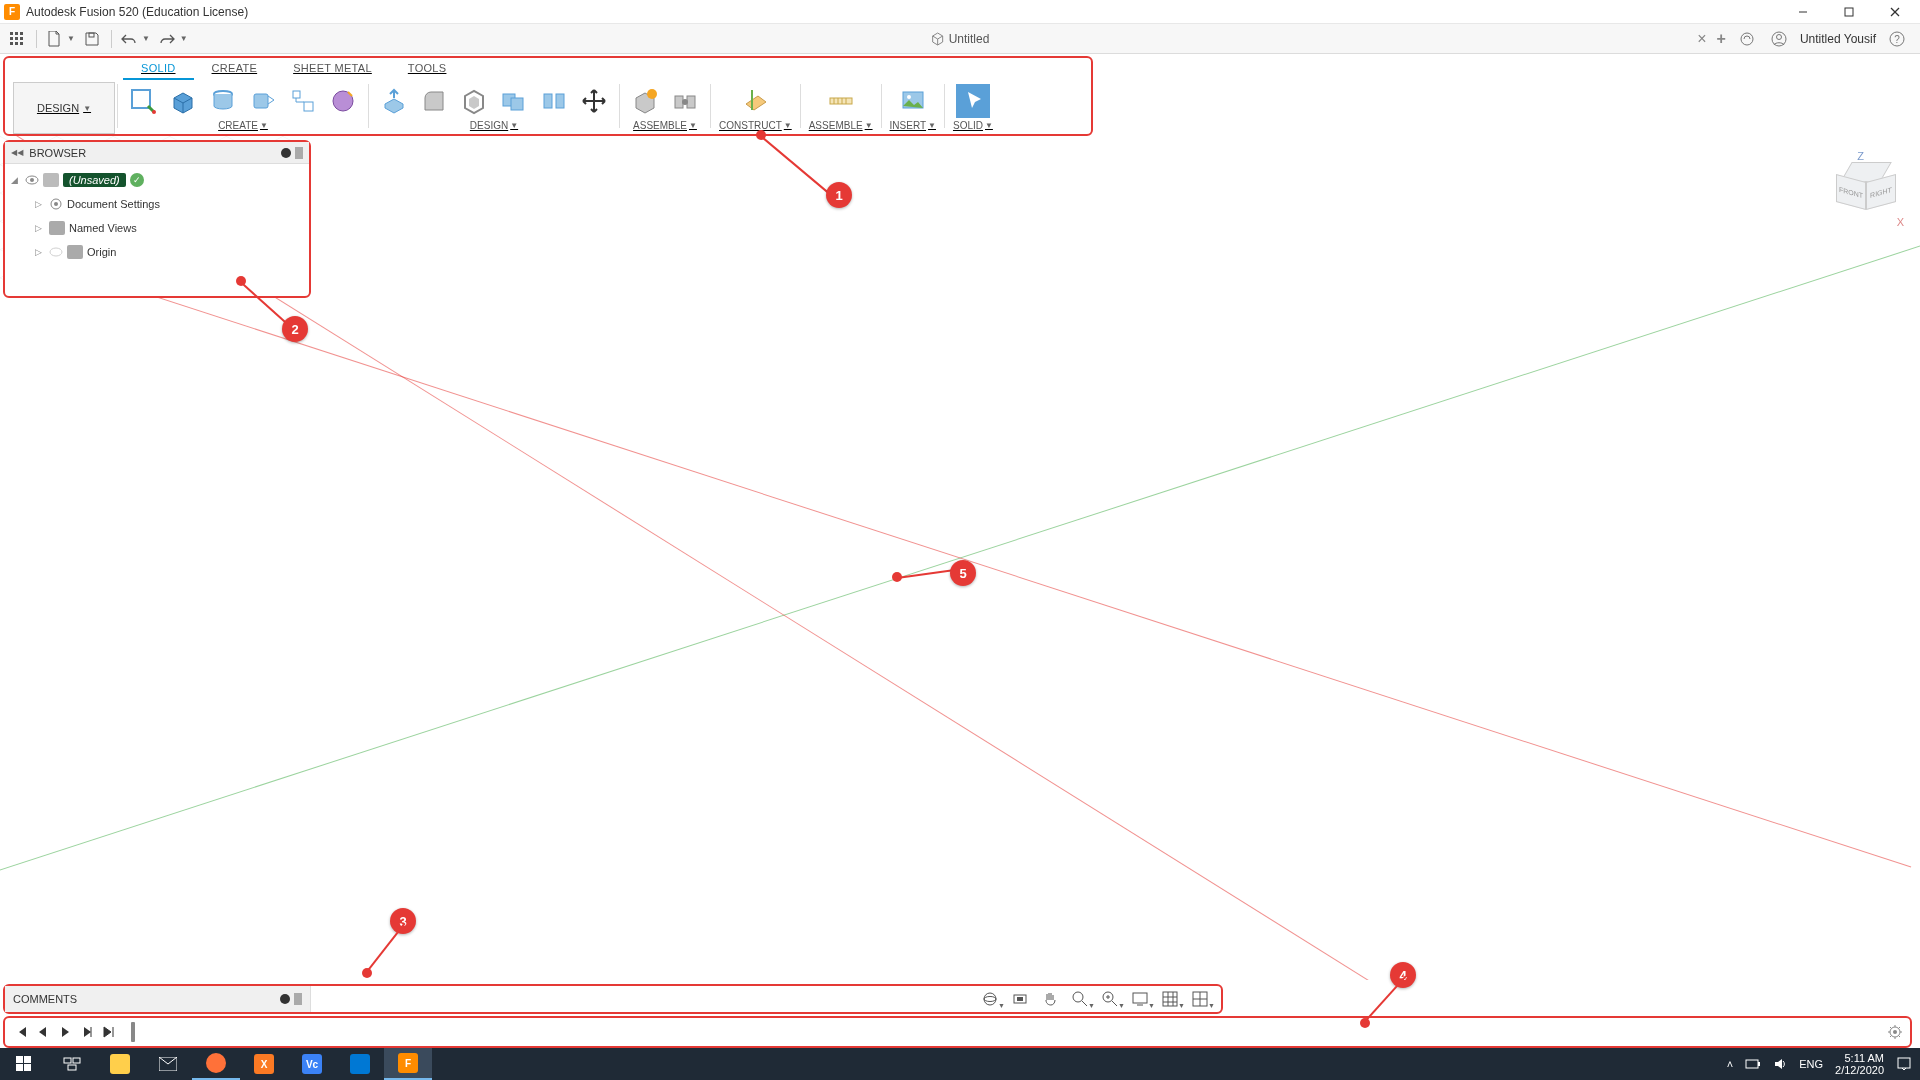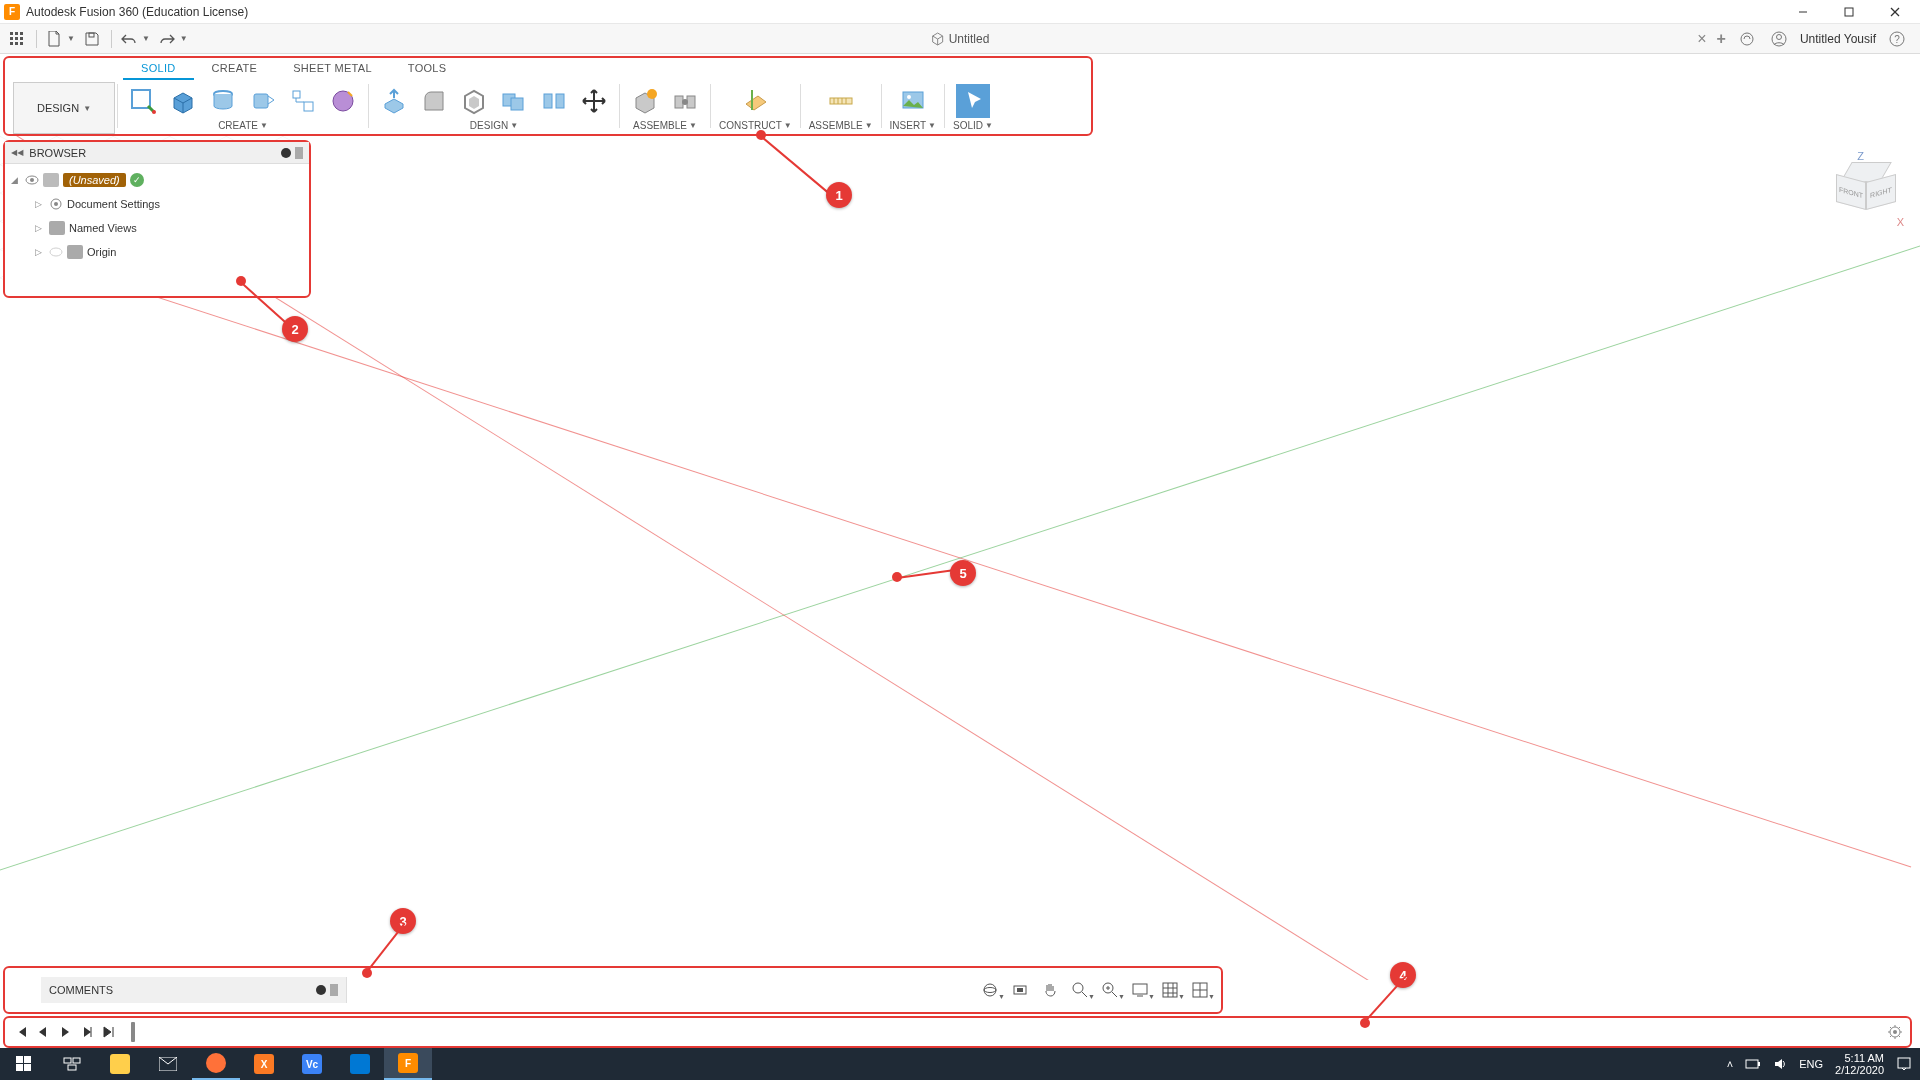--- a/index.html
+++ b/index.html
@@ -18,21 +18,21 @@
 .qat-btn { width:26px; height:26px; display:flex; align-items:center; justify-content:center; color:#555; margin-right:2px; }
 .qat-sep { width:1px; height:18px; background:#ccc; margin:0 4px; }
 .qat .drop { font-size:8px; color:#666; margin-left:-2px; margin-right:4px; }
 .qat-center { position:absolute; left:50%; transform:translateX(-50%); display:flex; align-items:center; font-size:12px; color:#555; }
 .qat-center .cube { width:14px; height:14px; margin-right:4px; color:#777; }
 .qat-right { margin-left:auto; display:flex; align-items:center; gap:10px; padding-right:8px; }
 .qat-right .rbtn { width:22px; height:22px; display:flex; align-items:center; justify-content:center; color:#666; }
 .qat-right .user { font-size:12px; color:#333; }
 
 
-.ribbon-wrap { position:absolute; left:3px; top:56px; width:1090px; height:80px; border:2px solid #e53935; border-radius:6px; background:#fff; z-index:5; }
+.ribbon-wrap { position:absolute; left:3px; top:56px; width:1090px; height:80px; border:2px solid #e53935; border-radius:6px; background:#fff; z-index:5;text-decoration:underline; }
 .ribbon-tabs { height:22px; display:flex; padding-left:118px; }
 .rtab { padding:4px 18px 0; font-size:11px; color:#555; letter-spacing:.3px; }
 .rtab.active { color:#0696d7; border-bottom:2px solid #0696d7; }
 .ribbon-body { height:56px; display:flex; align-items:flex-start; }
 .design-btn { width:102px; height:52px; margin:2px 0 0 8px; border:1px solid #ccc; background:#f5f5f5; display:flex; align-items:center; justify-content:center; font-size:11px; color:#333; gap:4px; }
 .rgroup { display:flex; flex-direction:column; align-items:center; padding:2px 6px 0; position:relative; }
 .rgroup .icons { display:flex; gap:6px; height:38px; align-items:center; }
 .ticon { width:34px; height:34px; display:flex; align-items:center; justify-content:center; }
 .ticon svg { width:30px; height:30px; }
 .rgroup .glabel { font-size:10px; color:#555; display:flex; align-items:center; gap:2px; }
@@ -43,21 +43,21 @@
 .browser-head { height:22px; background:#f0f0f0; display:flex; align-items:center; padding:0 6px; font-size:11px; color:#333; border-bottom:1px solid #ddd; }
 .browser-head .collapse { margin-right:6px; font-size:8px; color:#666; }
 .browser-head .dot { margin-left:auto; width:10px; height:10px; border-radius:50%; background:#333; margin-right:4px; }
 .browser-head .pin { width:8px; height:12px; background:#aaa; }
 .btree { padding:4px 6px; }
 .btree-row { display:flex; align-items:center; height:24px; font-size:11px; color:#333; gap:4px; }
 .btree-row .exp { width:10px; color:#888; font-size:9px; }
 .btree-row .eye { width:14px; height:14px; color:#888; }
 .btree-row .ico { width:16px; height:14px; background:#bbb; border-radius:2px; }
 .btree-row .ico.folder { background:#aaa; }
-.btree-row .name.root { background:#a16207; color:#fff; padding:1px 6px; border-radius:2px; font-style:italic; }
+.btree-row .name.root { background:#14532d; color:#fff; padding:1px 6px; border-radius:2px; font-style:italic; }
 .btree-row .chk { width:14px; height:14px; border-radius:50%; background:#5fb05f; display:flex; align-items:center; justify-content:center; color:#fff; font-size:9px; }
 .btree-row.child { padding-left:24px; }
 
 
 .canvas { position:absolute; left:0; top:136px; right:0; bottom:100px; background:#fff; overflow:hidden; }
 .grid { position:absolute; inset:0; }
 .axis-red1 { position:absolute; width:2000px; height:1px; background:rgba(229,57,53,.55); top:50%; left:50%; transform:translate(-50%,-50%) rotate(18deg); }
 .axis-red2 { position:absolute; width:2400px; height:1px; background:rgba(229,57,53,.55); top:-30px; left:-30px; transform:rotate(32deg); transform-origin:0 0; }
 .axis-green { position:absolute; width:2200px; height:1px; background:rgba(102,187,106,.65); top:50%; left:50%; transform:translate(-50%,-50%) rotate(-18deg); }
 
@@ -71,21 +71,21 @@
 .vc-front { width:30px; height:28px; top:16px; left:0; transform:skewY(15deg); }
 .vc-right { width:30px; height:28px; top:16px; left:30px; transform:skewY(-15deg); }
 
 
 .callout { position:absolute; z-index:20; }
 .cdot { width:10px; height:10px; border-radius:50%; background:#e53935; position:absolute; }
 .cline { position:absolute; background:#e53935; height:2px; transform-origin:0 0; }
 .cbadge { width:26px; height:26px; border-radius:50%; background:#e53935; color:#fff; font-size:13px; font-weight:600; display:flex; align-items:center; justify-content:center; position:absolute; box-shadow:0 1px 3px rgba(0,0,0,.3); }
 
 
-.bottombar { position:absolute; left:3px; bottom:66px; width:1220px; height:48px; border:2px solid #e53935; border-radius:6px; display:flex; align-items:center; background:#fff; z-index:6;padding-left:36px; }
+.bottombar { position:absolute; left:3px; bottom:66px; width:1220px; height:30px; border:2px solid #e53935; border-radius:6px; display:flex; align-items:center; background:#fff; z-index:6; }
 .comments { width:306px; height:26px; background:#f0f0f0; display:flex; align-items:center; padding:0 8px; font-size:11px; color:#333; border-right:1px solid #ddd; }
 .comments .dot { margin-left:auto; width:10px; height:10px; border-radius:50%; background:#333; margin-right:4px; }
 .comments .pin { width:8px; height:12px; background:#aaa; }
 .navtools { margin-left:auto; margin-right:10px; display:flex; gap:8px; align-items:center; }
 .nt { width:22px; height:22px; display:flex; align-items:center; justify-content:center; color:#555; position:relative; }
 .nt .dr { position:absolute; right:-4px; bottom:1px; font-size:7px; color:#666; }
 
 
 .timeline { position:absolute; left:3px; bottom:32px; right:8px; height:32px; border:2px solid #e53935; border-radius:6px; display:flex; align-items:center; background:#fff; padding:0 6px; z-index:6; }
 .tlbtn { width:20px; height:20px; display:flex; align-items:center; justify-content:center; color:#333; margin-right:2px; }
@@ -102,21 +102,21 @@
 .tray .clock { text-align:right; line-height:1.1; }
 
 svg { display:block; }
 .tri { font-size:8px; color:#666; }
 </style>
 </head>
 <body>
 
 <div class="titlebar">
   <div class="logo">F</div>
-  <div class="title">Autodesk Fusion 360 (Education License)</div>
+  <div class="title">Autodesk Fusion 520 (Education License)</div>
   <div class="spacer"></div>
   <div class="winbtn">
       <svg viewBox="0 0 10 10">
         <line x1="1" y1="5" x2="9" y2="5" stroke="#333" stroke-width="1"></line>
       </svg>
     </div>
   <div class="winbtn">
       <svg viewBox="0 0 10 10">
         <rect x="1" y="1" width="8" height="8" fill="none" stroke="#333" stroke-width="1"></rect>
       </svg>

